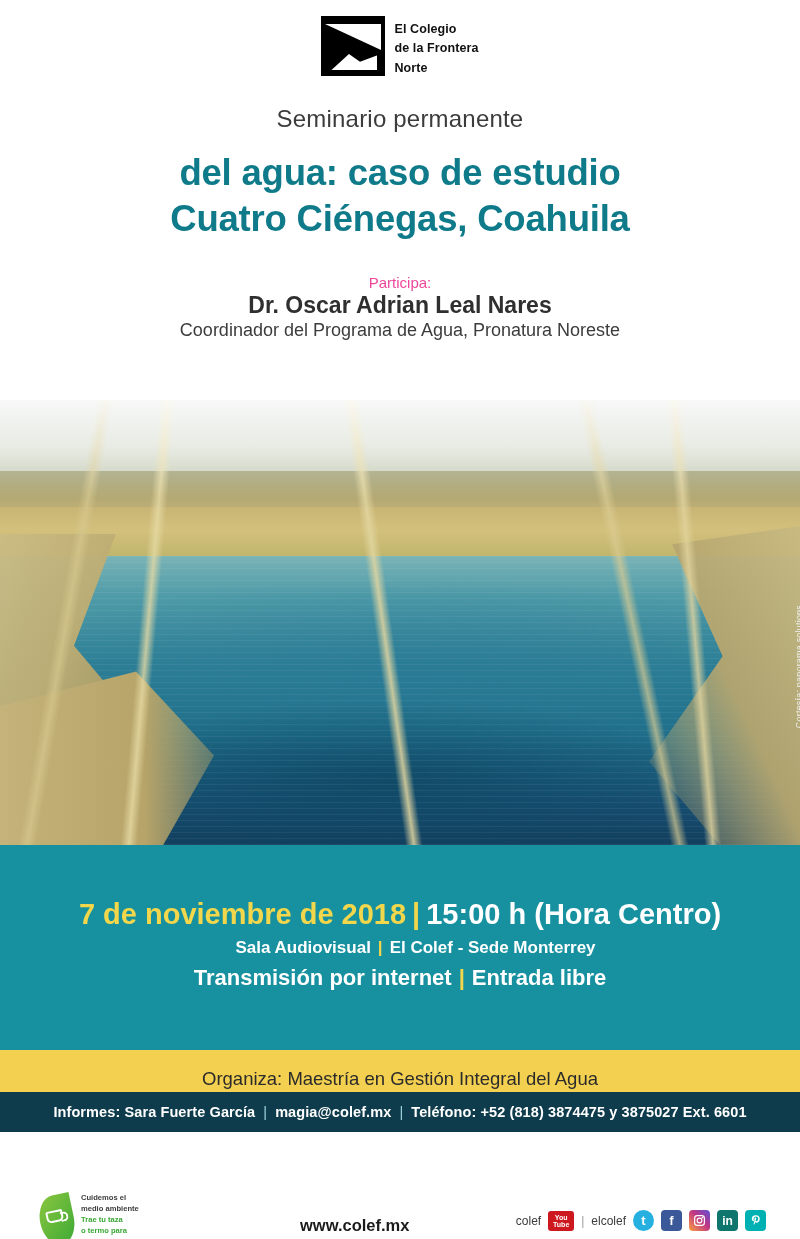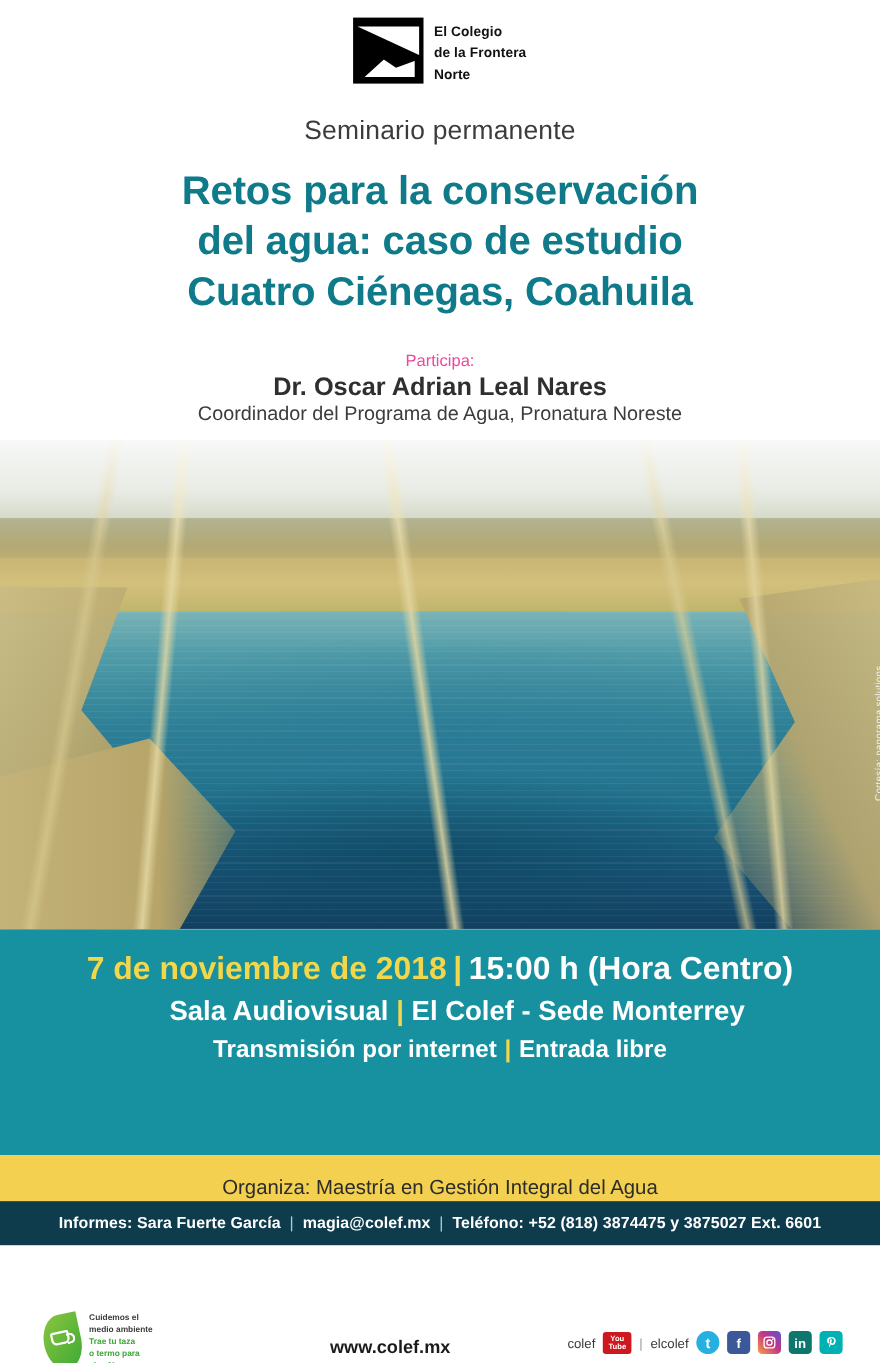--- a/index.html
+++ b/index.html
@@ -218,26 +218,27 @@
     height: 205px;
     background: #17919f;
     text-align: center;
     color: #ffffff;
   }
   .line-date {
     padding-top: 21px;
     font-size: 29px;
     font-weight: bold;
     line-height: 1.1;
+    margin-top: 33px;
   }
   .line-date .date { color: #f2d64b; }
   .line-date .sep { color: #f2d64b; font-weight: bold; padding: 0 6px; }
   .line-place {
     margin-top: 7px;
-    font-size: 25px;
+    font-size: 17px;
     font-weight: bold;
     padding-left: 31px;
   }
   .line-place .sep { color: #f2d64b; padding: 0 7px; }
   .line-addr {
     margin-top: 7px;
     font-size: 21px;
     line-height: 1.32;
     font-weight: normal;
   }
@@ -388,21 +389,20 @@
     <div class="logo-text">
       <div>El Colegio</div>
       <div>de la Frontera</div>
       <div>Norte</div>
     </div>
   </div>
 
   <div class="title-area">
     <div class="seminar-label">Seminario permanente</div>
     <div class="main-title">
-      <div>Retos para la conservación</div>
       <div>del agua: caso de estudio</div>
       <div>Cuatro Ciénegas, Coahuila</div>
     </div>
     <div class="participa">Participa:</div>
     <div class="speaker">Dr. Oscar Adrian Leal Nares</div>
     <div class="speaker-role">Coordinador del Programa de Agua, Pronatura Noreste</div>
   </div>
 
   <div class="photo">
     <div class="ph-sky"></div>

